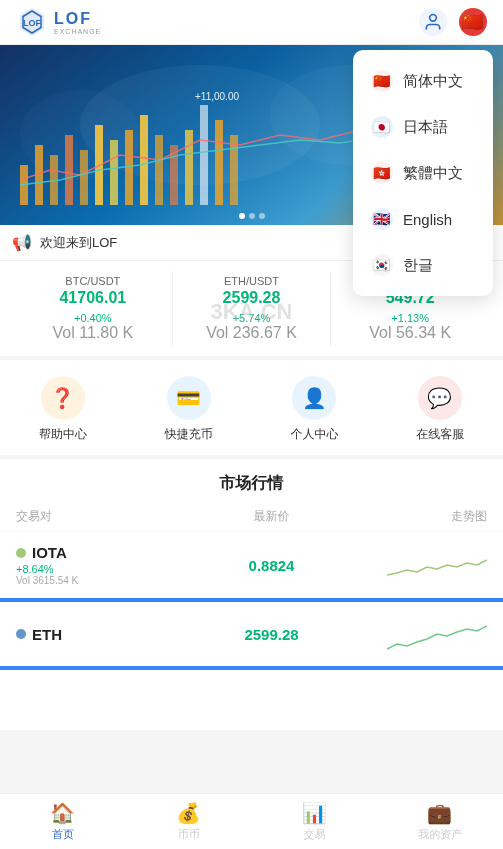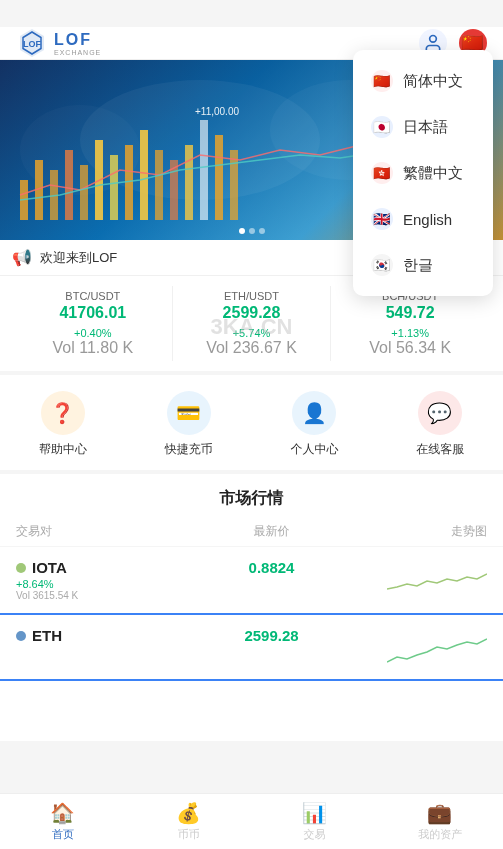--- a/index.html
+++ b/index.html
@@ -12,23 +12,22 @@
       overflow-x: hidden;
       position: relative;
     }
 
     
     .header {
       background: #fff;
       display: flex;
       align-items: center;
       justify-content: space-between;
-      padding: 0 16px;
+      padding: 6px 16px;
       border-bottom: 1px solid #eee;
-      margin-top: 27px;
     }
     .logo {
       display: flex;
       align-items: center;
       gap: 6px;
     }
     .logo-icon {
       width: 32px;
       height: 32px;
     }
@@ -198,23 +197,23 @@
       font-size: 12px;
       color: #aaa;
       border-bottom: 1px solid #f5f5f5;
     }
     .mh-pair { flex: 0 0 140px; }
     .mh-price { flex: 1; text-align: center; }
     .mh-chart { flex: 0 0 100px; text-align: right; }
 
     .market-row {
       display: flex;
-      align-items: flex-start;
+      align-items: center;
       padding: 12px 16px;
-      border-bottom: 2px solid #3b82f6;
+      border-bottom: 4px solid #3b82f6;
     }
     .market-coin-info {
       flex: 0 0 140px;
     }
     .market-coin-name {
       font-size: 15px;
       font-weight: 600;
       color: #222;
       display: flex;
       align-items: center;

